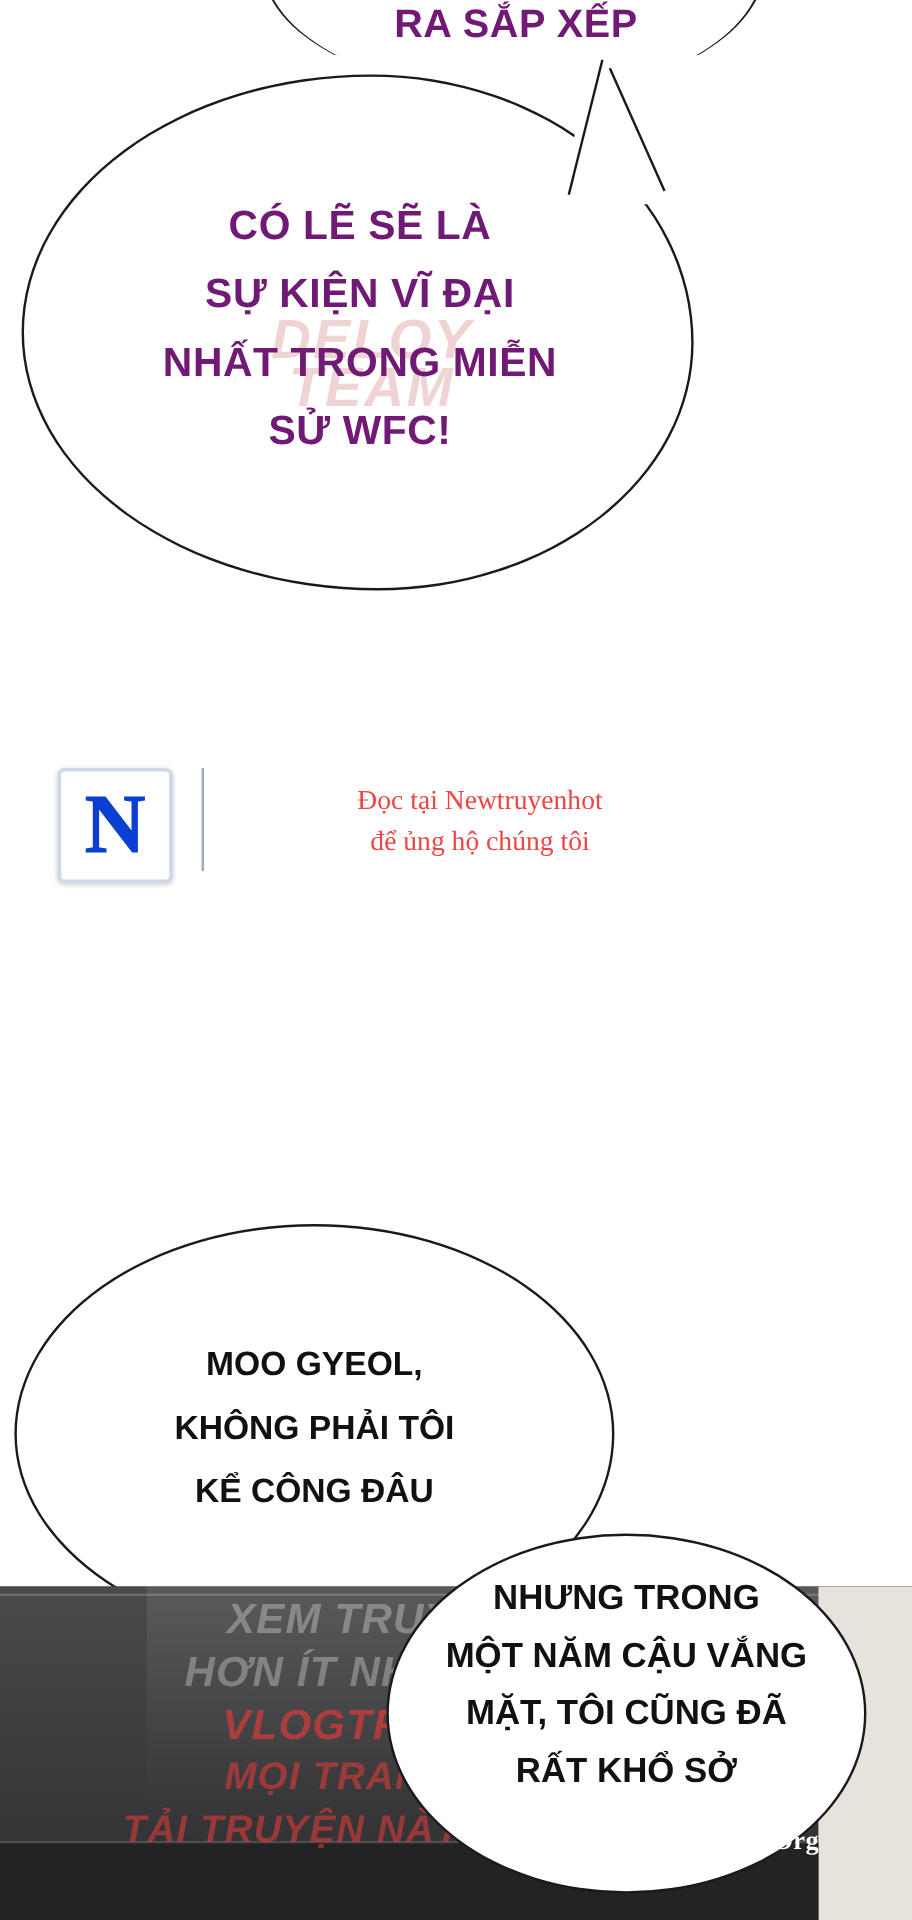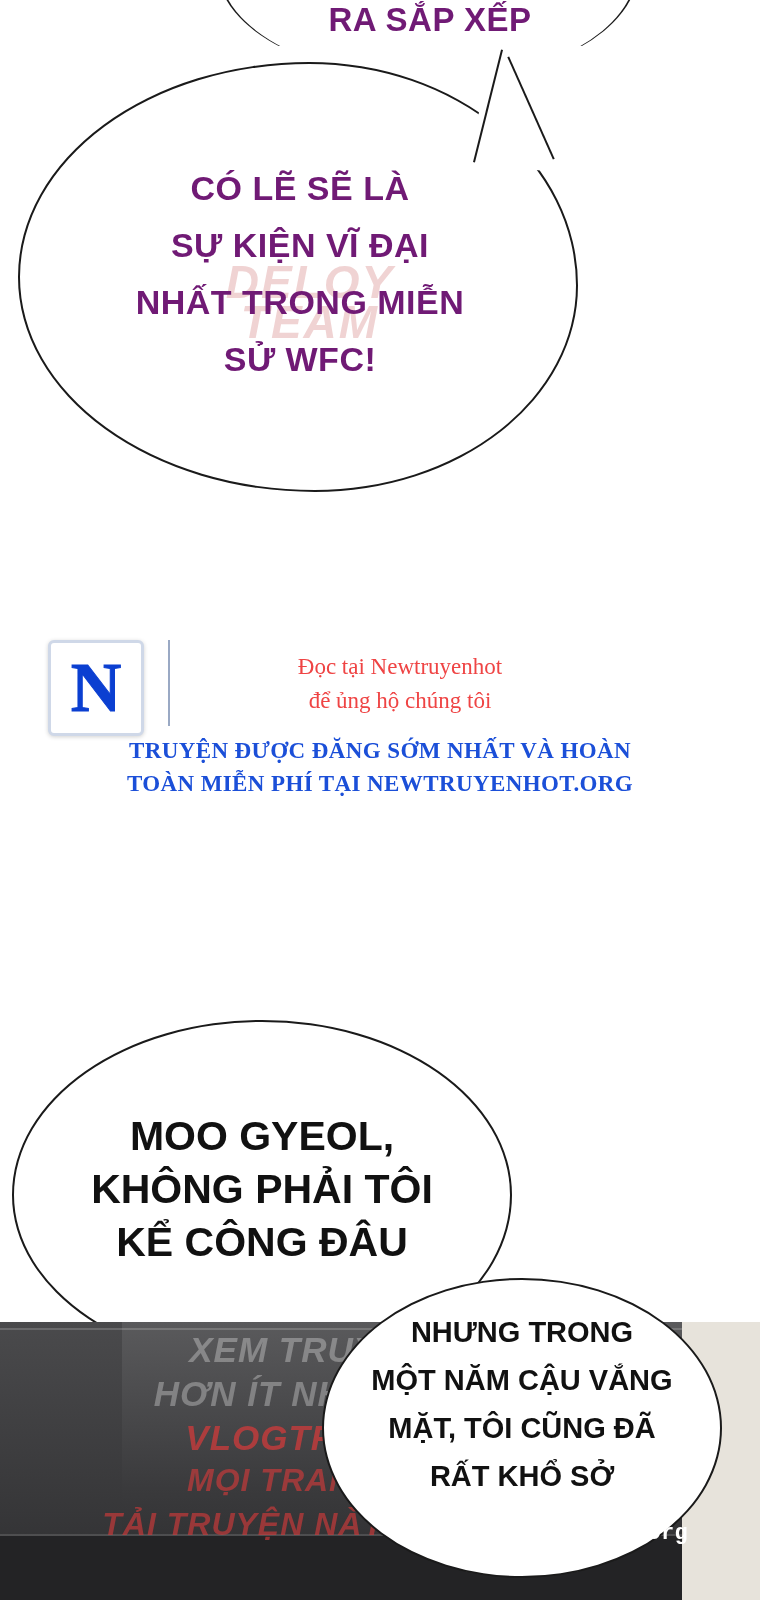--- a/index.html
+++ b/index.html
@@ -205,21 +205,21 @@
     border-radius: 50% 50% 48% 52% / 50% 50% 50% 50%;
   }
   #text-two {
     position: absolute;
     left: 52px;
     top: 1110px;
     width: 420px;
     text-align: center;
     font-family: "Liberation Sans", sans-serif;
     font-weight: 700;
-    font-size: 41px;
+    font-size: 28px;
     line-height: 53px;
     color: #111111;
     white-space: pre-line;
     z-index: 6;
   }
 
   
   #panel-bottom {
     position: absolute;
     left: 0;
@@ -333,21 +333,21 @@
     z-index: 10;
   }
   #wm-corner-top {
     font-family: "Liberation Sans", sans-serif;
     font-size: 13px;
     color: #ffffff;
     letter-spacing: 0.3px;
   }
   #wm-corner-main {
     margin-top: 6px;
-    font-family: Liberation Mono, monospace;
+    font-family: Liberation Serif, serif;
     font-weight: 700;
     font-size: 22px;
     color: #ffffff;
     letter-spacing: 0.3px;
   }
 </style>
 </head>
 <body>
 
 <div class="page">
@@ -369,24 +369,20 @@
 
   <div id="banner">
     <div id="logo-box">
       <div id="logo-letter">N</div>
     </div>
     <div id="banner-divider"></div>
     <div id="banner-lines">
       <div>Đọc tại Newtruyenhot</div>
       <div>để ủng hộ chúng tôi</div>
     </div>
-    <div id="banner-sub">
-      <div>TRUYỆN ĐƯỢC ĐĂNG SỚM NHẤT VÀ HOÀN</div>
-      <div>TOÀN MIỄN PHÍ TẠI NEWTRUYENHOT.ORG</div>
-    </div>
   </div>
 
   <div class="bubble" id="bubble-two"></div>
   <div id="text-two">MOO GYEOL,
 KHÔNG PHẢI TÔI
 KỂ CÔNG ĐÂU</div>
 
   <div id="panel-bottom">
     <div id="panel-wall-left"></div>
     <div id="panel-wall-mid"></div>

